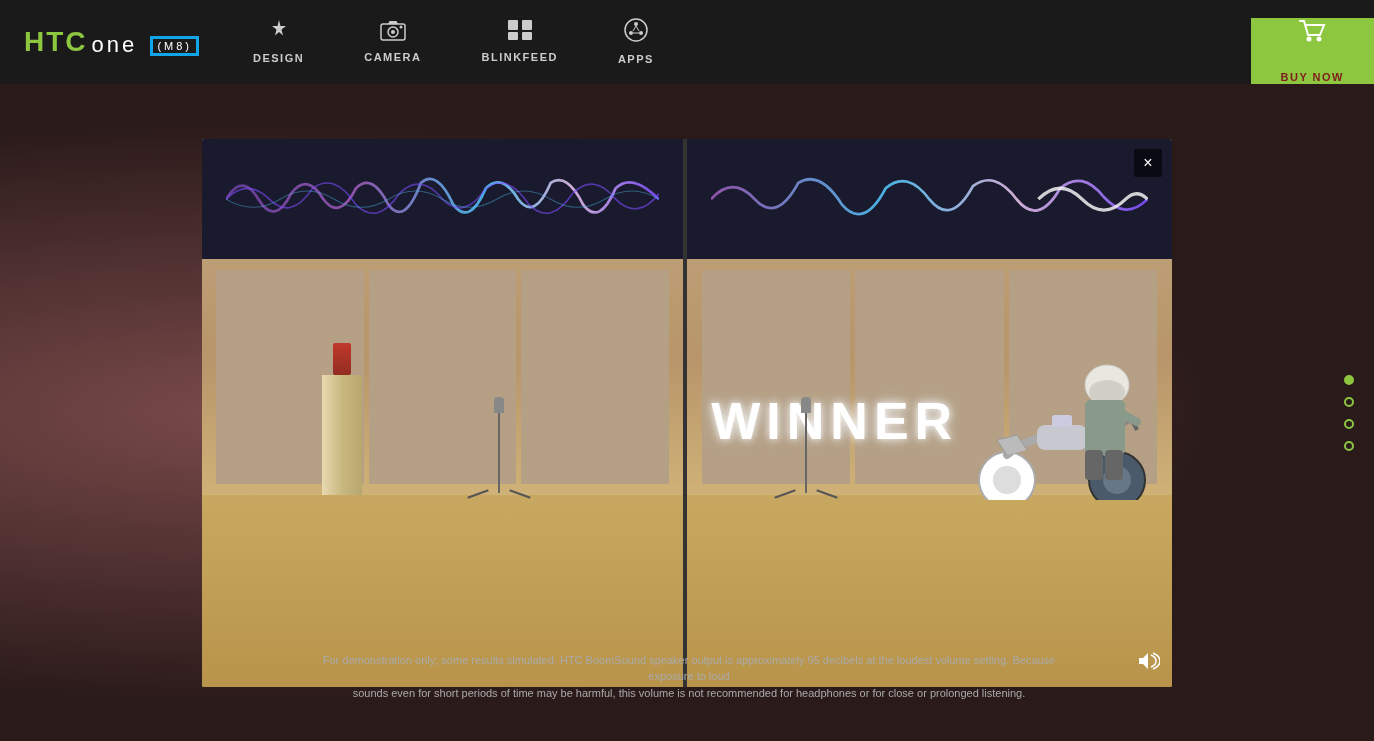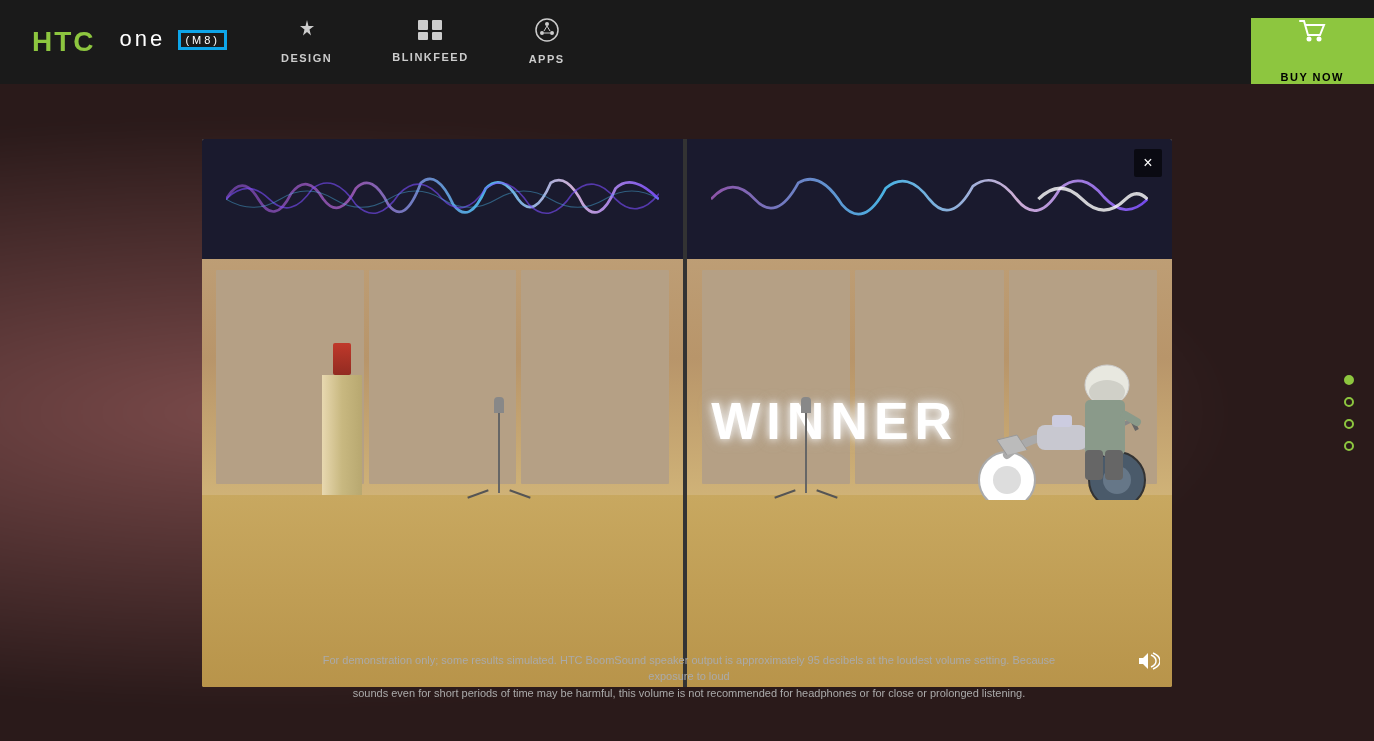--- a/index.html
+++ b/index.html
@@ -23,23 +23,22 @@
 
     .logo-area {
       display: flex;
       align-items: center;
       padding: 0 24px;
       min-width: 220px;
     }
 
     .htc-logo {
       display: flex;
-      align-items: flex-start;
-      gap: 24px;
-      margin-left: 8px;
+      align-items: flex-end;
+      gap: 4px;
     }
 
     .htc-text {
       color: #8dc63f;
       font-size: 28px;
       font-weight: bold;
       letter-spacing: 2px;
     }
 
     .one-text {
@@ -93,21 +92,21 @@
       font-size: 22px;
       line-height: 1;
     }
 
     .buy-now-btn {
       display: flex;
       flex-direction: column;
       align-items: center;
       justify-content: center;
       background: #8dc63f;
-      color: #000000;
+      color: #7f1d1d;
       padding: 0 30px;
       cursor: pointer;
       gap: 22px;
       min-width: 120px;
       margin-top: 18px;
     }
 
     .buy-now-btn .nav-label {
       font-size: 11px;
       letter-spacing: 1.5px;
@@ -338,20 +337,32 @@
 
     <div class="nav-item">
       <span class="nav-icon">
         <svg width="24" height="24" viewBox="0 0 24 24" fill="currentColor">
           <path d="M12 2 L13.5 8 L19 8 L14.5 11.5 L16 17.5 L12 14 L8 17.5 L9.5 11.5 L5 8 L10.5 8 Z"></path>
         </svg>
       </span>
       <span class="nav-label">DESIGN</span>
     </div>
 
+    <div class="nav-item">
+      <span class="nav-icon">
+        <svg width="26" height="22" viewBox="0 0 26 22" fill="currentColor">
+          <rect x="1" y="5" width="24" height="16" rx="2" fill="none" stroke="currentColor" stroke-width="1.5"></rect>
+          <circle cx="13" cy="13" r="5" fill="none" stroke="currentColor" stroke-width="1.5"></circle>
+          <circle cx="13" cy="13" r="2" fill="currentColor"></circle>
+          <path d="M8 5 L9.5 2 L16.5 2 L18 5" fill="currentColor"></path>
+          <circle cx="21" cy="8" r="1.5" fill="currentColor"></circle>
+        </svg>
+      </span>
+      <span class="nav-label">CAMERA</span>
+    </div>
 
 
     <div class="nav-item">
       <span class="nav-icon">
         <svg width="26" height="22" viewBox="0 0 26 22" fill="currentColor">
           <rect x="1" y="1" width="10" height="10" rx="1" fill="currentColor"></rect>
           <rect x="15" y="1" width="10" height="10" rx="1" fill="currentColor"></rect>
           <rect x="1" y="13" width="10" height="8" rx="1" fill="currentColor"></rect>
           <rect x="15" y="13" width="10" height="8" rx="1" fill="currentColor"></rect>
         </svg>

